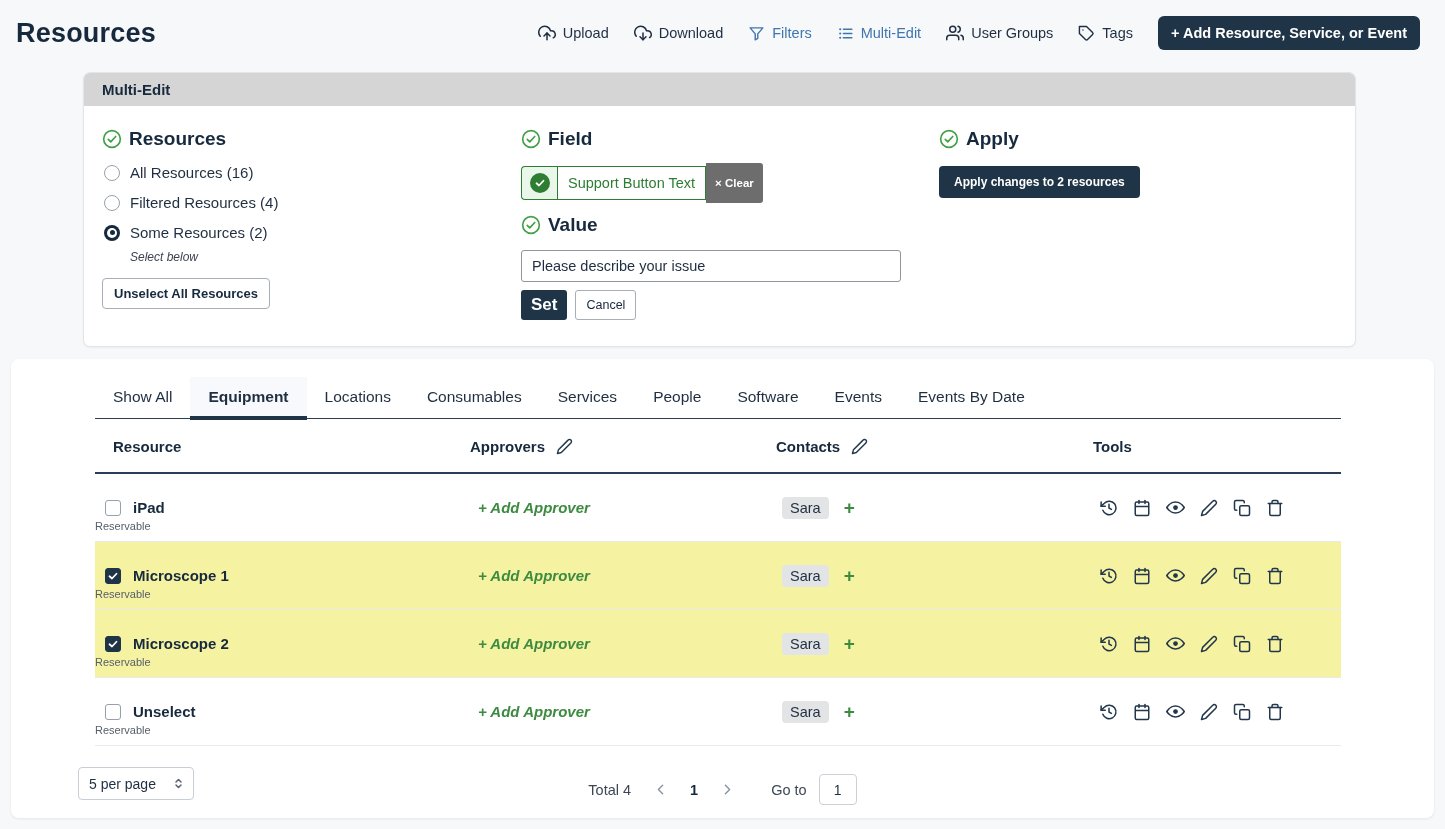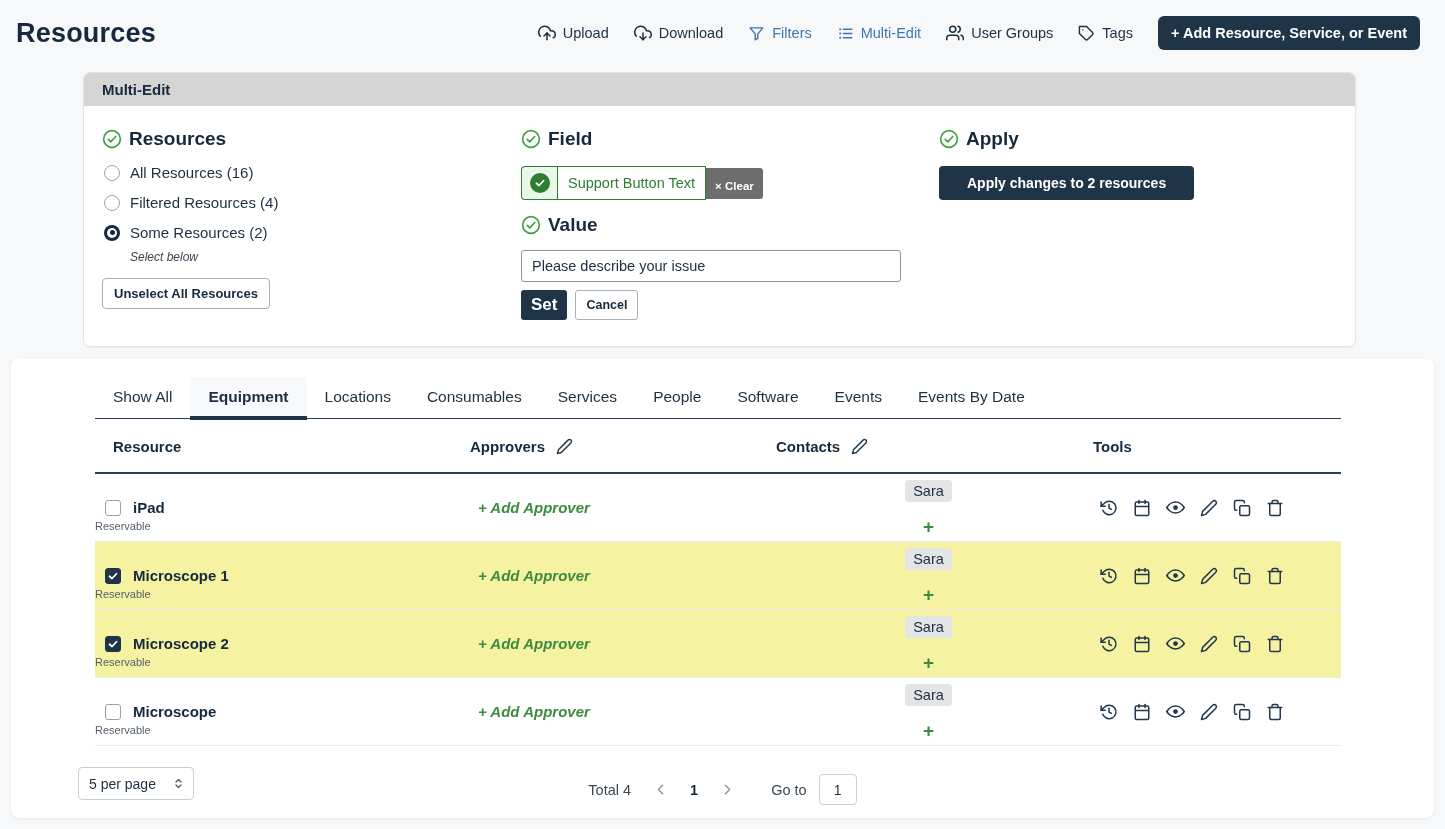--- a/index.html
+++ b/index.html
@@ -48,30 +48,30 @@
     padding:7px 11px; font-size:13px; font-weight:700; color:#16293d;
   }
 
   .field-chip { display:inline-flex; align-items:stretch; height:34px; margin:2px 0 12px; }
   .chip-check {
     width:36px; background:#e9f6ea; border:1px solid #2e7d32; border-right:none;
     border-radius:4px 0 0 4px; display:flex; align-items:center; justify-content:center;
   }
   .chip-check .dot { width:20px; height:20px; border-radius:50%; background:#2e7d32; color:#fff; display:flex; align-items:center; justify-content:center; }
   .chip-label { border:1px solid #2e7d32; background:#fff; display:flex; align-items:center; padding:0 10px; color:#2e7d32; font-size:14.5px; }
-  .chip-clear { background:#6d6d6d; color:#fff; font-size:11.5px; font-weight:700; padding:12px 9px; border-radius:0 3px 3px 0; align-self:center; height:31px; }
+  .chip-clear { background:#6d6d6d; color:#fff; font-size:11.5px; font-weight:700; padding:12px 9px; border-radius:0 3px 3px 0; align-self:center; height:40px; }
 
   .value-input {
     width:380px; height:32px; border:1px solid #8e959d; border-radius:3px;
     padding:0 10px; font-size:14.5px; color:#1f2e40; font-family:"Liberation Sans", sans-serif;
   }
   .btn-row { display:flex; gap:8px; margin-top:8px; }
   .btn-set { background:#1f3447; color:#fff; font-weight:700; font-size:17px; padding:5px 10px; border-radius:3px; }
-  .btn-cancel { background:#fff; border:1px solid #a7aeb6; border-radius:3px; font-size:12.5px; font-weight:700; color:#16293d; padding:4px 10px; }
-  .btn-apply { background:#1f3447; color:#fff; font-weight:700; font-size:14px; padding:9px 28px; border-radius:4px; margin-top:2px; }
+  .btn-cancel { background:#fff; border:1px solid #a7aeb6; border-radius:3px; font-size:12.5px; font-weight:400; color:#16293d; padding:4px 10px; }
+  .btn-apply { background:#1f3447; color:#fff; font-weight:700; font-size:12px; padding:9px 15px; border-radius:4px; margin-top:2px; }
 
   
   .card { margin:12px 11px 0; background:#fff; border-radius:8px; box-shadow:0 1px 3px rgba(0,0,0,.08); height:459px; position:relative; }
   .table-wrap { margin:0 93px 0 84px; }
   .tabs { display:flex; padding-top:18px; border-bottom:1.5px solid #2a3f55; }
   .tab { padding:11px 18px 12px; font-size:15.5px; color:#1f2e40; position:relative; }
   .tab.active { font-weight:700; background:#f7f9fc; }
   .tab.active::after { content:""; position:absolute; left:0; right:0; bottom:-2px; height:4px; background:#1f3447; }
 
   .grid4 { display:grid; grid-template-columns:357px 306px 317px 1fr; }
@@ -81,21 +81,21 @@
 
   .row { position:relative; height:68px; align-items:center; border-bottom:1px solid #e8eaed; }
   .row.highlight { background:#f5f2a2; }
   .cell-resource { display:flex; align-items:center; gap:12px; padding-left:10px; }
   .cb { width:16px; height:16px; border:1.5px solid #98a1ab; border-radius:3px; background:#fff; flex:none; display:flex; align-items:center; justify-content:center; cursor:pointer; }
   .cb.checked { background:#1f3447; border-color:#1f3447; color:#fff; }
   .res-name { font-size:15px; font-weight:700; color:#16293d; }
   .subtitle { position:absolute; left:0; bottom:9px; font-size:11px; color:#57606a; }
   .cell-approver { padding-left:26px; }
   .add-approver { color:#3d8b40; font-style:italic; font-weight:600; font-size:15px; }
-  .cell-contact { display:flex; align-items:center; gap:15px; padding-left:24px;flex-direction:column; }
+  .cell-contact { display:flex; align-items:center; gap:15px; padding-left:24px; }
   .badge { background:#e3e4e6; border-radius:4px; padding:3px 8px; font-size:14.5px; color:#1f2e40; }
   .plus-btn { color:#3d8b40; font-size:19px; font-weight:600; line-height:1; }
   .cell-tools { display:flex; align-items:center; gap:15px; padding-left:25px; color:#22364c; }
   .tool-btn { color:#22364c; display:flex; }
 
   
   .footer { position:relative; height:64px; margin-top:13px; }
   .per-page {
     position:absolute; left:67px; top:8px; width:116px; height:33px;
     border:1px solid #c9ced4; border-radius:4px; background:#fff;
@@ -490,21 +490,21 @@
               <use href="#i-trash"></use>
             </svg>
           </button>
       </div>
       <span class="subtitle">Reservable</span>
     </div>
 
     <div class="grid4 row">
       <div class="cell-resource">
         <span class="cb"></span>
-        <span class="res-name">Microscope</span>
+        <span class="res-name">Unselect</span>
       </div>
       <div class="cell-approver">
         <button class="add-approver">+ Add Approver</button>
       </div>
       <div class="cell-contact">
         <span class="badge">Sara</span>
         <button class="plus-btn">+</button>
       </div>
       <div class="cell-tools">
         <button class="tool-btn">

